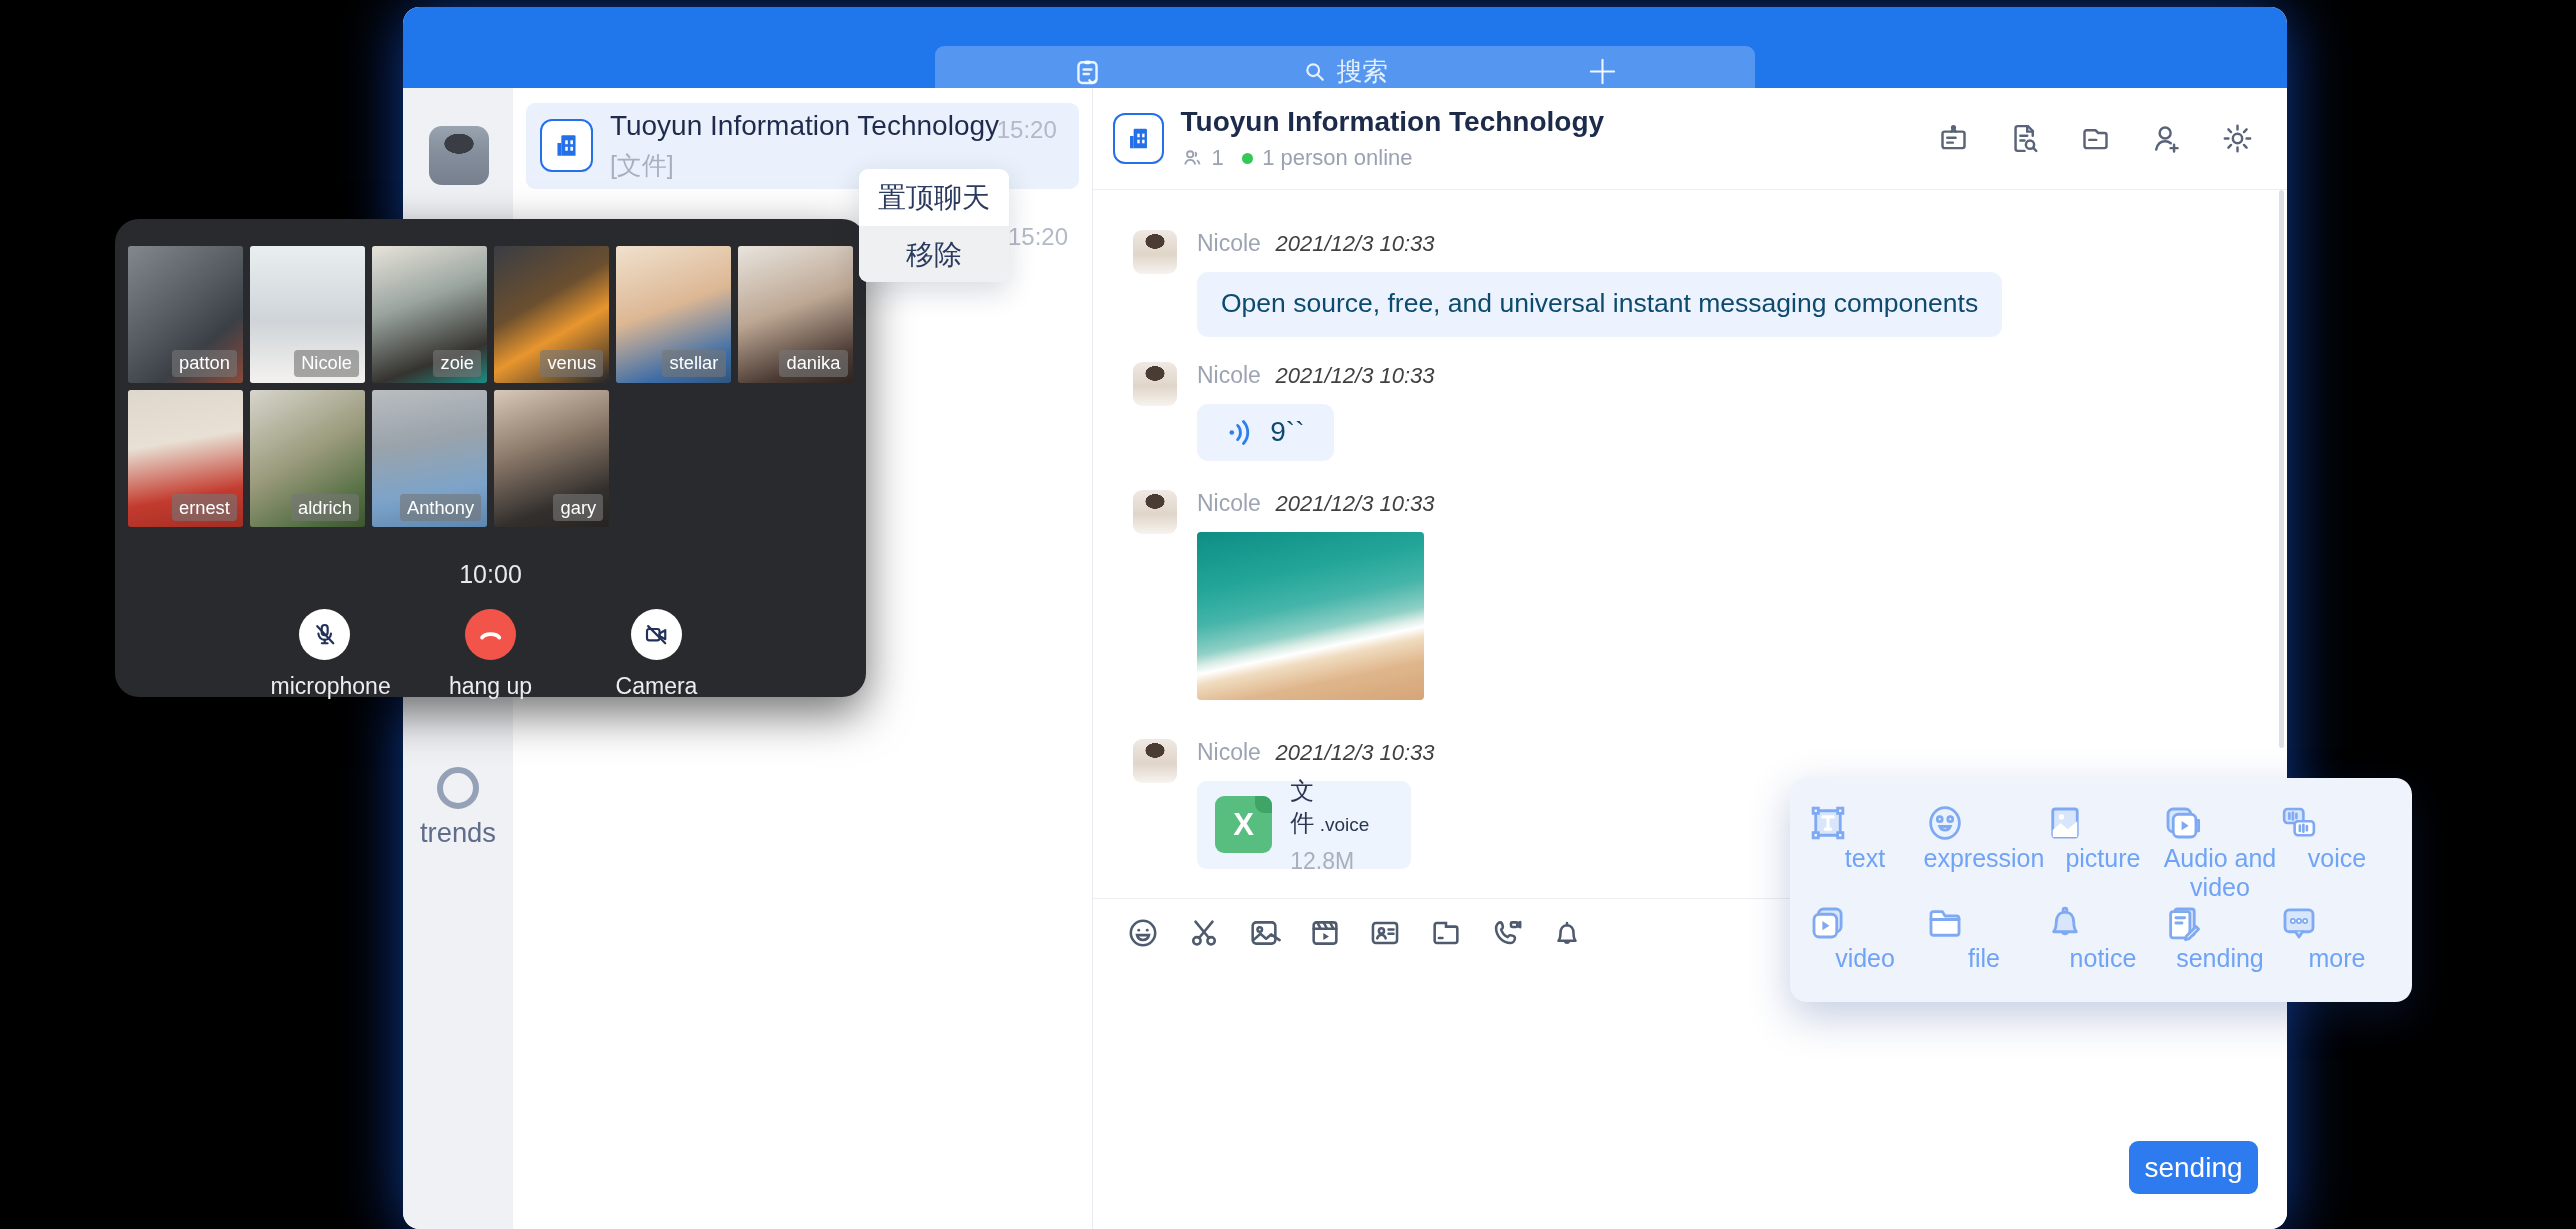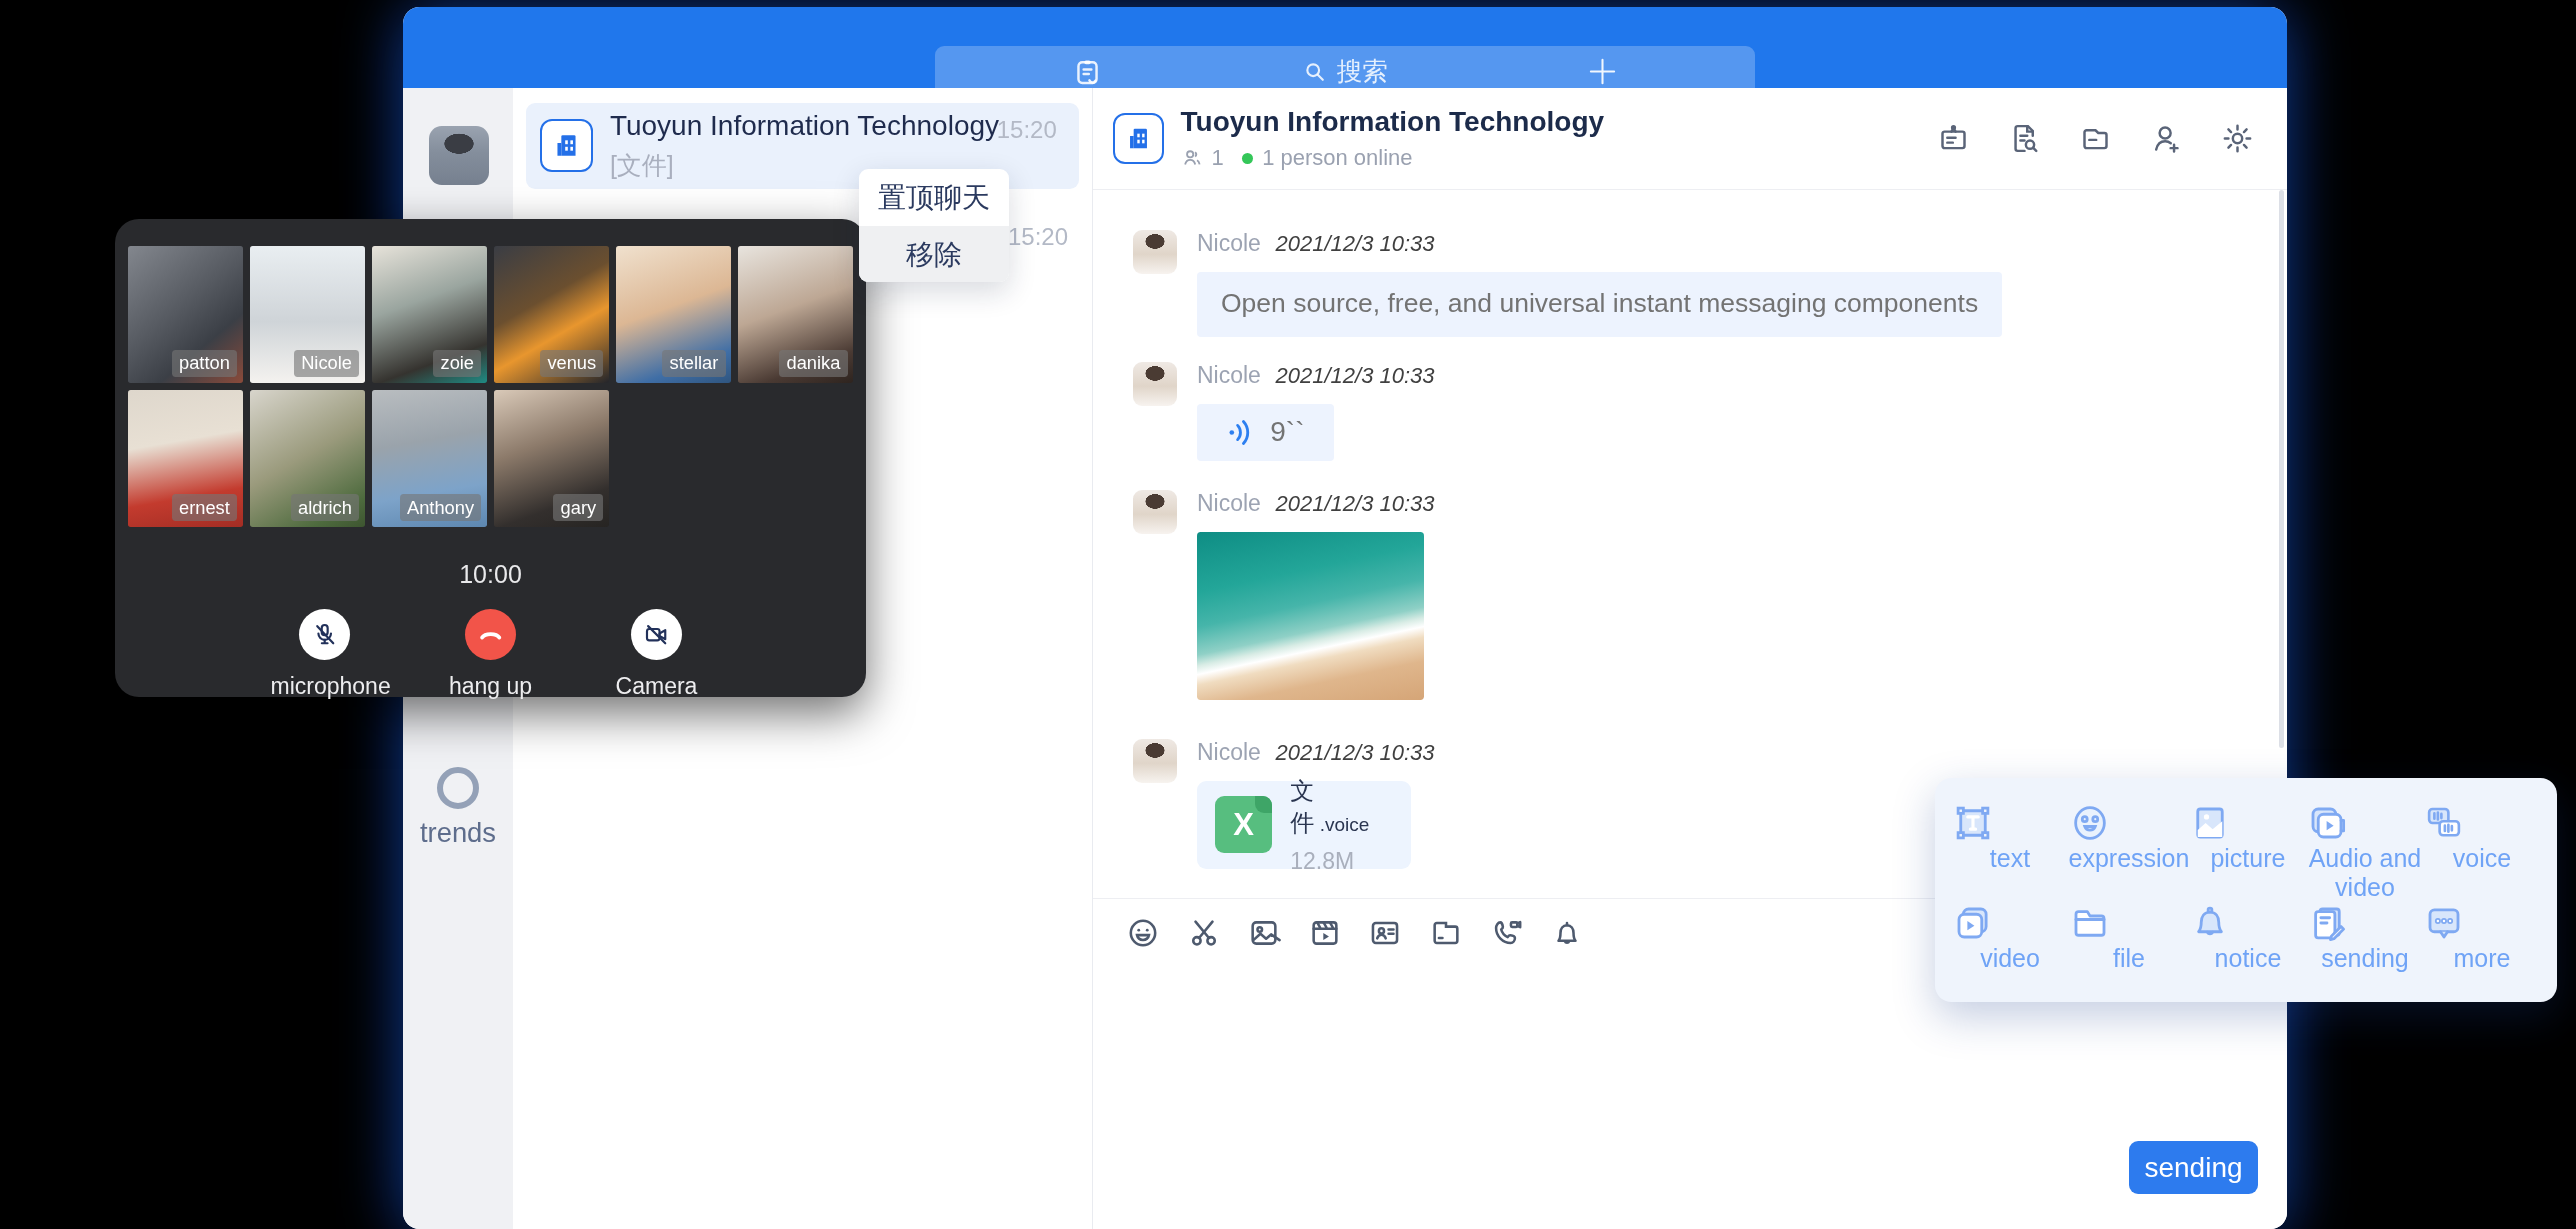--- a/index.html
+++ b/index.html
@@ -53,21 +53,21 @@
   .hicon { width:33px; height:33px; cursor:pointer; }
 
   .messages { flex:1; position:relative; min-height:0; }
   .msg { position:absolute; left:40px; display:flex; }
   .msg-avatar { width:44px; height:44px; border-radius:9.1px; flex:0 0 auto;
     background:radial-gradient(ellipse 15.6px 12px at 50% 26%, #4a3b33 60%, transparent 62%),
                linear-gradient(180deg,#efe9e4 0%,#e0d5c9 55%,#f7f3ef 100%); }
   .msg-body { margin-left:20px; }
   .msg-meta { font-size:23px; color:#9CA3B2; display:flex; gap:14.6px; align-items:baseline; }
   .msg-meta .time { color:#404040; font-size:22px;font-style:italic; }
-  .bubble { margin-top:14.6px; background:#EDF3FE; border-radius:4px; color:#737373; }
+  .bubble { margin-top:14.6px; background:#EDF3FE; border-radius:11px; color:#0c4a6e; }
   .bubble.text { padding:16.5px 24px; font-size:26.5px; line-height:1.2; }
   .bubble.voice { width:137px; height:57px; display:flex; align-items:center; justify-content:center; gap:12.8px; font-size:28px; }
   .img-msg { margin-top:14.6px; width:227px; height:168px; border-radius:3.7px;
     background:linear-gradient(168deg,#0e8d84 0%,#23a699 28%,#46b5aa 44%,#8fd0c6 57%,#d8ece5 62%,#ffffff 66%,#f0dcc0 71%,#dfb68c 82%,#d5a577 100%); }
   .file-bubble { margin-top:14.6px; width:214px; height:88px; background:#EDF4FE; border-radius:9.1px;
     display:flex; align-items:center; padding:0 18.3px; gap:18.3px; }
   .xls-icon { width:57px; height:57px; background:#57BE7F; border-radius:9.1px; position:relative;
     display:flex; align-items:center; justify-content:center; overflow:hidden; }
   .xls-icon::after { content:""; position:absolute; right:0; top:0; width:16.5px; height:16.5px;
     background:#3EA567; border-bottom-left-radius:9.1px; }
@@ -108,21 +108,21 @@
   .p8{background:linear-gradient(170deg,#b9bdc0 0%,#9aa3ab 38%,#7da3c9 72%,#5d87b0 100%);}
   .p9{background:linear-gradient(160deg,#d9c9b8 0%,#8c7a6a 40%,#332f2d 78%,#262422 100%);}
   .call-timer { text-align:center; color:#E9E9EB; font-size:25px; margin-top:33px; }
   .call-controls { display:flex; justify-content:center; gap:58px; margin-top:20px; }
   .ctl { width:108px; text-align:center; color:#EDEDEF; font-size:23px; }
   .ctl-btn { width:51px; height:51px; border-radius:50%; margin:0 auto 12.8px; display:flex; align-items:center; justify-content:center; border:none; cursor:pointer; }
   .ctl-btn.white { background:#fff; color:#22315A; }
   .ctl-btn.red { background:#F25449; color:#fff; }
 
   
-  .attach-panel { position:absolute; left:1935px; top:778px; width:622px; height:224px; background:#EFF4FC; border-radius:16.5px;
+  .attach-panel { position:absolute; left:1790px; top:778px; width:622px; height:224px; background:#EFF4FC; border-radius:16.5px;
     box-shadow:0 14.6px 42px rgba(25,60,140,.25); z-index:35;
     display:grid; grid-template-columns:repeat(5,1fr); grid-template-rows:1fr 1fr; padding:24px 16.5px 16.5px; }
   .ap-cell { text-align:center; color:#6FA3F6; font-size:25px; cursor:pointer; }
   .ap-ico { width:42px; height:42px; margin:0 auto 7.3px; color:#7FA9F2; }
 
   svg { display:block; }
 </style>
 </head>
 <body>
 

